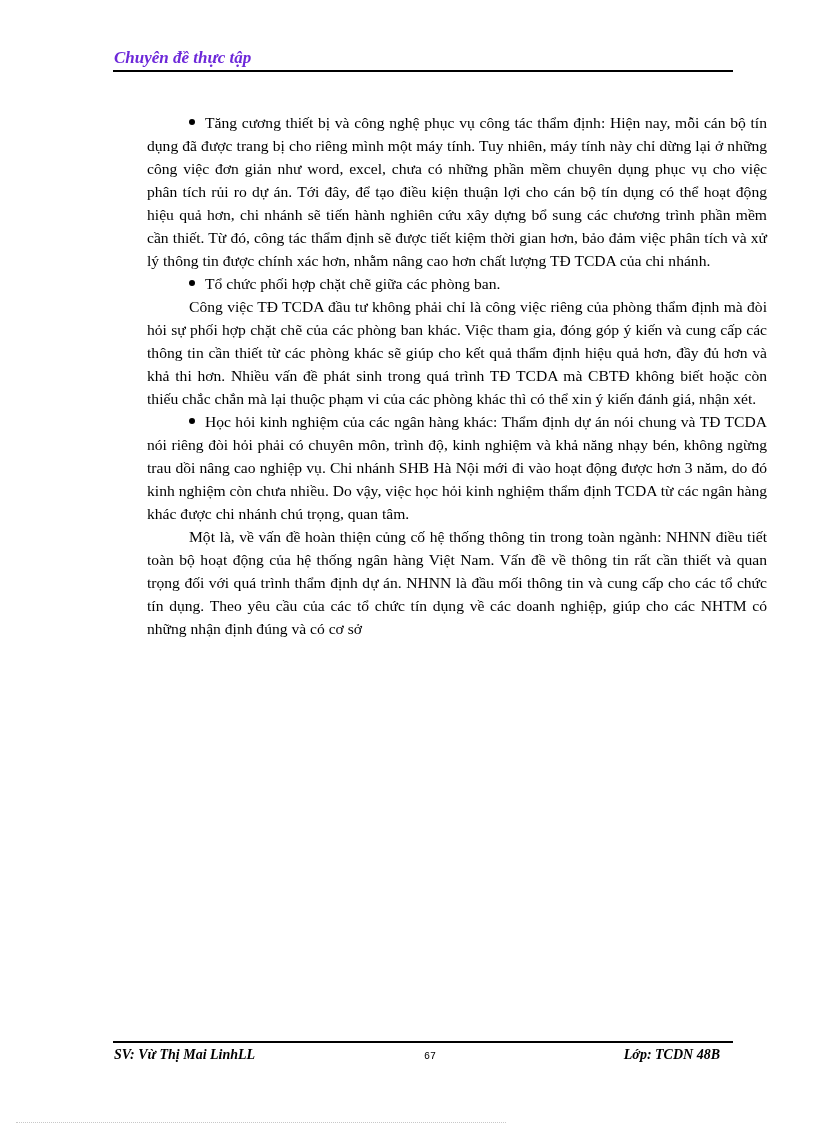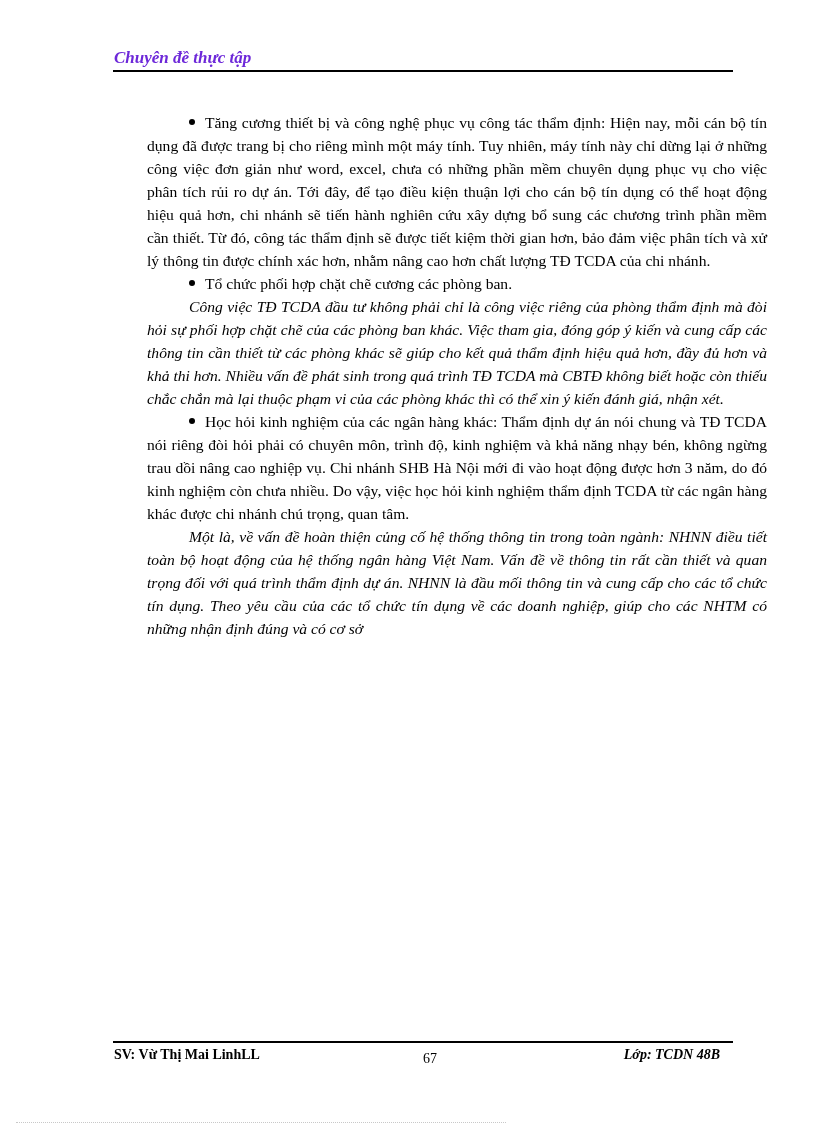--- a/index.html
+++ b/index.html
@@ -12,58 +12,58 @@
   }
   .header-rule {
     position: absolute; left: 113px; top: 70px; width: 620px; height: 2px; background: #000;
   }
   .body {
     position: absolute; left: 113px; top: 111px; width: 620px;
     font-family: "Liberation Serif", serif; font-size: 15.6px; color: #000;
     line-height: 23px; text-align: justify; margin-left: 34px;
   }
   .body p { margin: 0; }
-  .indent { text-indent: 42px; font-style: italic; }
+  .indent { text-indent: 42px; }
   .bullet { text-indent: 42px; }
   .bullet .dot {
     display: inline-block; width: 6px; height: 6px; border-radius: 50%;
     background: #000; margin-right: 10px; vertical-align: middle; position: relative; top: -2px;
   }
   .heading-bold { font-weight: bold; text-indent: 42px; }
   .heading-italic { font-weight: bold; font-style: italic; text-indent: 42px; }
   .footer-rule {
     position: absolute; left: 113px; top: 1041px; width: 620px; height: 2px; background: #000;
   }
   .footer-left {
     position: absolute; left: 114px; top: 1047px;
-    font-family: "Liberation Serif", serif; font-weight: bold; font-size: 14px;
+    font-family: "Liberation Serif", serif; font-style: italic; font-weight: bold; font-size: 14px;
   }
   .footer-center {
     position: absolute; left: 400px; top: 1051px; width: 60px; text-align: center;
-    font-family: Liberation Serif, serif; font-size: 14px;
+    font-family: Liberation Mono, monospace; font-size: 10px;
   }
   .footer-right {
     position: absolute; right: 96px; top: 1047px;
     font-family: "Liberation Serif", serif; font-style: italic; font-weight: bold; font-size: 14px; margin-left: 28px;
   }
   .page-edge {
     position: absolute; left: 16px; top: 1122px; width: 490px; height: 0;
     border-top: 1px dotted #c8c8c8;
   }
 </style>
 </head>
 <body>
 
 <div class="page">
   <div class="header-title">Chuyên đề thực tập</div>
   <div class="header-rule"></div>
 
   <div class="body">
     <p class="bullet"><span class="dot"></span><span>Tăng  cương thiết bị và công nghệ phục vụ công tác thẩm định: Hiện nay, mỗi cán bộ tín dụng đã được trang bị cho riêng mình một máy tính. Tuy nhiên, máy tính này chỉ dừng lại ở những công việc đơn giản như word, excel, chưa có những phần mềm chuyên dụng phục vụ cho việc phân tích rủi ro dự án. Tới đây, để tạo điều kiện thuận lợi cho cán bộ tín dụng có thể hoạt động hiệu quả hơn, chi nhánh sẽ tiến hành nghiên cứu xây dựng bổ sung các chương trình phần mềm cần thiết. Từ đó, công tác thẩm định sẽ được tiết kiệm thời gian hơn, bảo đảm việc phân tích và xử lý thông tin được chính xác hơn, nhằm nâng cao hơn chất lượng TĐ TCDA của chi nhánh.</span></p>
-    <p class="bullet"><span class="dot"></span><span>Tổ chức phối hợp chặt chẽ cương các phòng ban.</span></p>
+    <p class="bullet"><span class="dot"></span><span>Tổ chức phối hợp chặt chẽ giữa các phòng ban.</span></p>
     <p class="indent">Công việc TĐ TCDA đầu tư không phải chỉ là công việc riêng của phòng thẩm định mà đòi hỏi sự phối hợp chặt chẽ của các phòng ban khác. Việc tham gia, đóng góp ý kiến và cung cấp các thông tin cần thiết từ các phòng khác sẽ giúp cho kết quả thẩm định hiệu quả hơn, đầy đủ hơn và khả thi hơn. Nhiều vấn đề phát sinh trong quá trình TĐ TCDA mà CBTĐ không biết hoặc còn thiếu chắc chắn mà lại thuộc phạm vi của các phòng khác thì có thể xin ý kiến đánh giá, nhận xét.</p>
     <p class="bullet"><span class="dot"></span><span>Học hỏi kinh nghiệm của các ngân hàng khác: Thẩm định dự án nói chung và TĐ TCDA nói riêng đòi hỏi phải có chuyên môn, trình độ, kinh nghiệm và khả năng nhạy bén, không ngừng trau dồi nâng cao nghiệp vụ. Chi nhánh SHB Hà Nội mới đi vào hoạt động được hơn 3 năm, do đó kinh nghiệm còn chưa nhiều. Do vậy, việc học hỏi kinh nghiệm thẩm định TCDA từ các ngân hàng khác được chi nhánh chú trọng, quan tâm.</span></p>
     <p class="indent">Một là, về vấn đề hoàn thiện củng cố hệ thống thông tin trong toàn ngành: NHNN điều tiết toàn bộ hoạt động của hệ thống ngân hàng Việt Nam. Vấn đề về thông tin rất cần thiết và quan trọng đối với quá trình thẩm định dự án. NHNN là đầu mối thông tin và cung cấp cho các tổ chức tín dụng. Theo yêu cầu của các tổ chức tín dụng về các doanh nghiệp, giúp cho các NHTM có những nhận định đúng và có cơ sở</p>
   </div>
 
   <div class="footer-rule"></div>
   <div class="footer-left">SV: Vừ Thị Mai LinhLL</div>
   <div class="footer-center">67</div>
   <div class="footer-right">Lớp: TCDN 48B</div>
   <div class="page-edge"></div>

